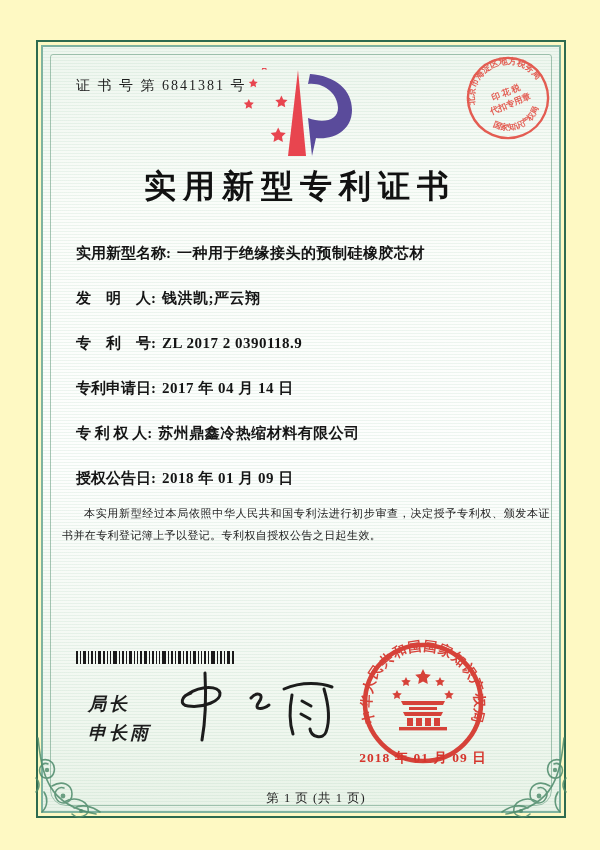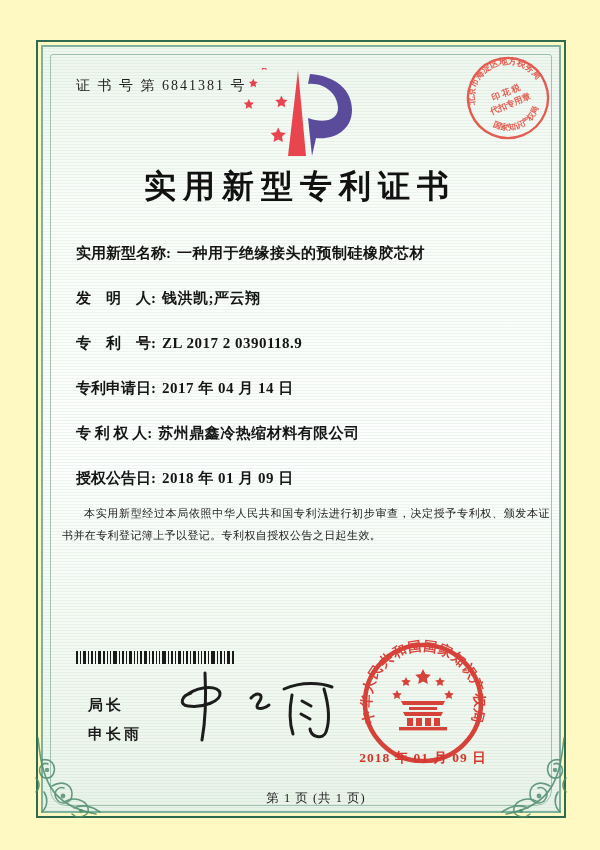--- a/index.html
+++ b/index.html
@@ -37,22 +37,22 @@
   
   .paragraphs { position:absolute; left:62px; top:503px; width:488px;
     font-size:11px; line-height:21.5px; color:#222; text-align:justify; letter-spacing:0.4px; }
   .paragraphs p { text-indent:2em; }
 
   
   .barcode { position:absolute; left:76px; top:651px; }
 
   
   .director { position:absolute; left:88px; top:690px;
-    font-family:"Liberation Sans","DejaVu Sans",sans-serif; font-size:15px; font-weight:700;
-    color:#1d1d1d; letter-spacing:3px; line-height:29px; }
+    font-family:"Liberation Sans","DejaVu Sans",sans-serif; font-size:18px; font-weight:700;
+    color:#1d1d1d; letter-spacing:3px; line-height:29px;font-style:italic; }
   .signature { position:absolute; left:158px; top:668px; }
 
   
   .tax-stamp { position:absolute; left:460px; top:50px; transform:rotate(-22deg); opacity:0.88; }
   .official-seal { position:absolute; left:356px; top:636px; opacity:0.93; }
   .seal-date { position:absolute; left:340px; top:749px; width:166px; text-align:center;
     color:#d5352c; font-size:13.5px; font-weight:700; letter-spacing:1px; }
 
   
   .footer { position:absolute; left:0; top:790px; width:100%; text-align:center;

